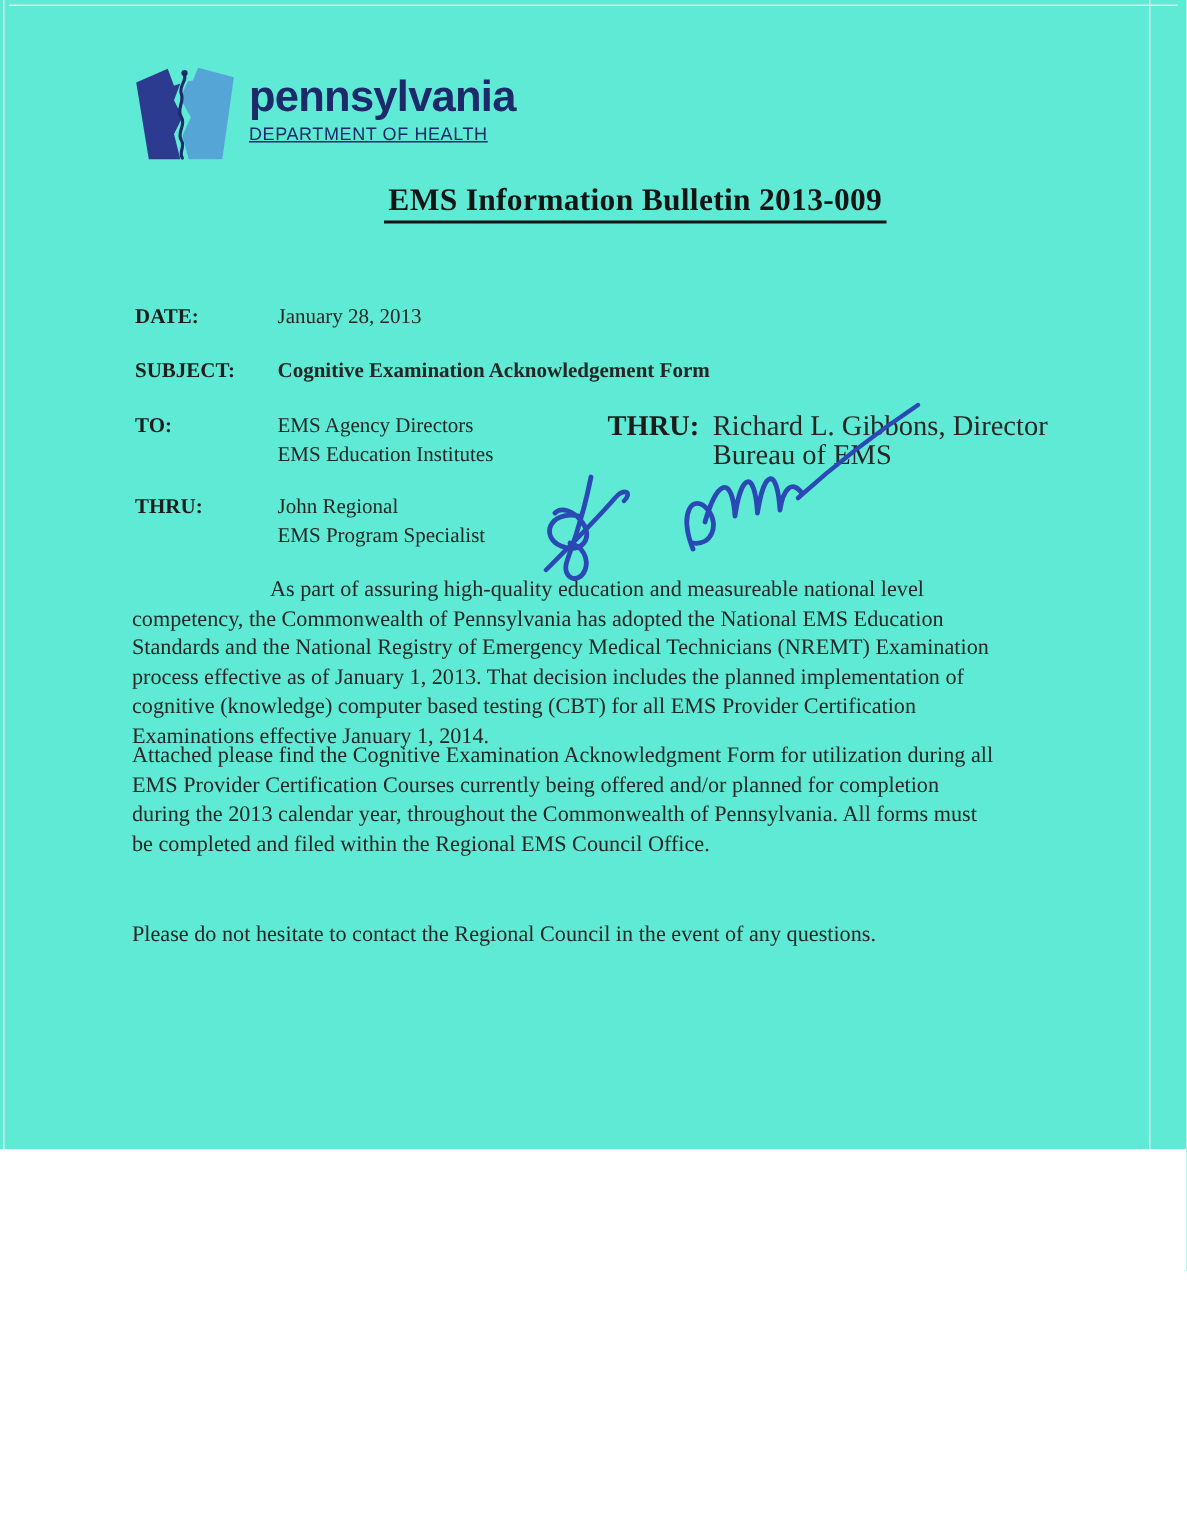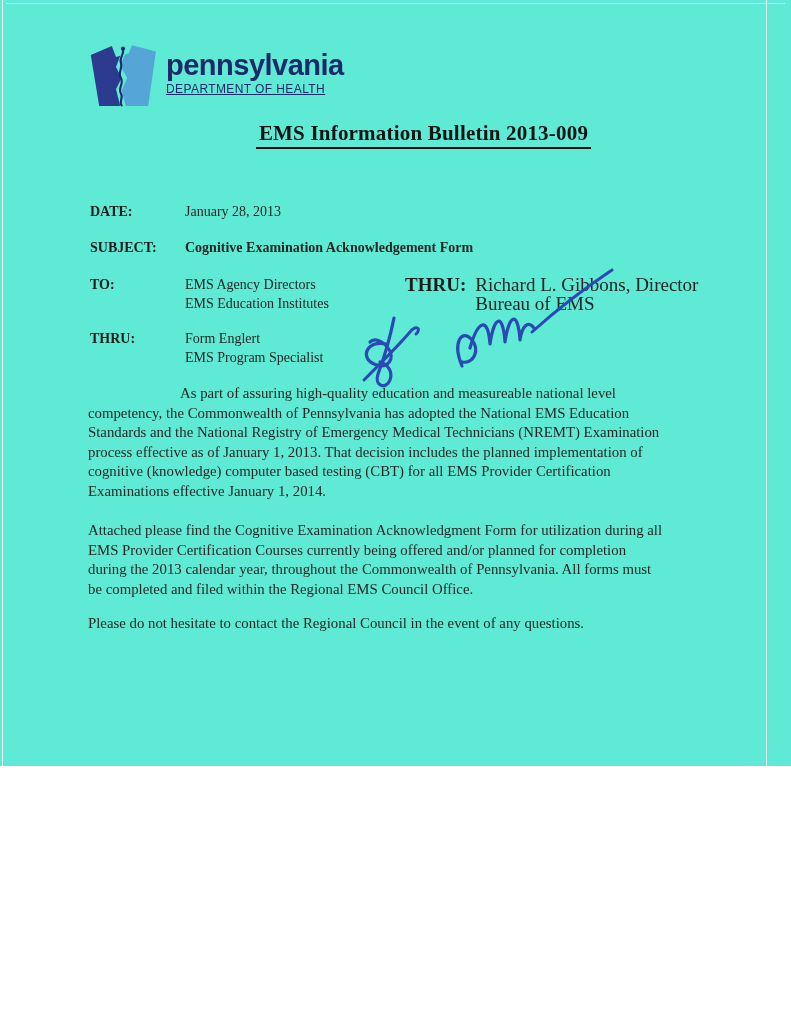--- a/index.html
+++ b/index.html
@@ -98,21 +98,21 @@
   </div>
 
   <div class="thru" style="top:276px;">
     <span class="lbl">THRU:</span>
     <span class="val">Richard L. Gibbons, Director
 Bureau of EMS</span>
   </div>
 
   <div class="row" style="top:330px;">
     <span class="lbl">THRU:</span>
-    <span class="val">Form Englert
+    <span class="val">John Regional
 EMS Program Specialist</span>
   </div>
 
   <svg class="sig" style="left:448px;top:264px;" width="168" height="110" viewBox="0 0 168 110">
     <path d="M 14,102 C 4,78 14,64 24,76 C 32,86 26,100 14,98" stroke-width="3.2"></path>
     <path d="M 22,84 C 30,56 40,52 42,80 C 46,52 55,48 57,78 C 61,50 70,46 72,76 C 74,62 80,56 86,64" stroke-width="3.2"></path>
     <path d="M 84,68 C 104,50 134,26 164,6" stroke-width="3"></path>
   </svg>
 
   <svg class="sig" style="left:356px;top:314px;" width="72" height="78" viewBox="0 0 72 78">
@@ -120,19 +120,19 @@
     <path d="M 38,4 C 34,24 28,44 22,60 C 18,72 30,76 34,66 C 37,58 32,50 24,48" stroke-width="3.2"></path>
     <path d="M 8,66 C 24,50 42,32 54,18 C 60,11 66,14 60,20" stroke-width="3"></path>
   </svg>
 
   <div class="para indent-first" style="top:384px;">As part of assuring high-quality education and measureable national level
 competency, the Commonwealth of Pennsylvania has adopted the National EMS Education
 Standards and the National Registry of Emergency Medical Technicians (NREMT) Examination
 process effective as of January 1, 2013.  That decision includes the planned implementation of
 cognitive (knowledge) computer based testing (CBT) for all EMS Provider Certification
 Examinations effective January 1, 2014.</div>
-  <div class="para" style="top:521px;">Attached please find the Cognitive Examination Acknowledgment Form for utilization during all
+  <div class="para" style="top:495px;">Attached please find the Cognitive Examination Acknowledgment Form for utilization during all
 EMS Provider Certification Courses currently being offered and/or planned for completion
 during the 2013 calendar year, throughout the Commonwealth of Pennsylvania.  All forms must
 be completed and filed within the Regional EMS Council Office.</div>
   <div class="para" style="top:614px;">Please do not hesitate to contact the Regional Council in the event of any questions.</div>
 
 </div>
 
 </body></html>

